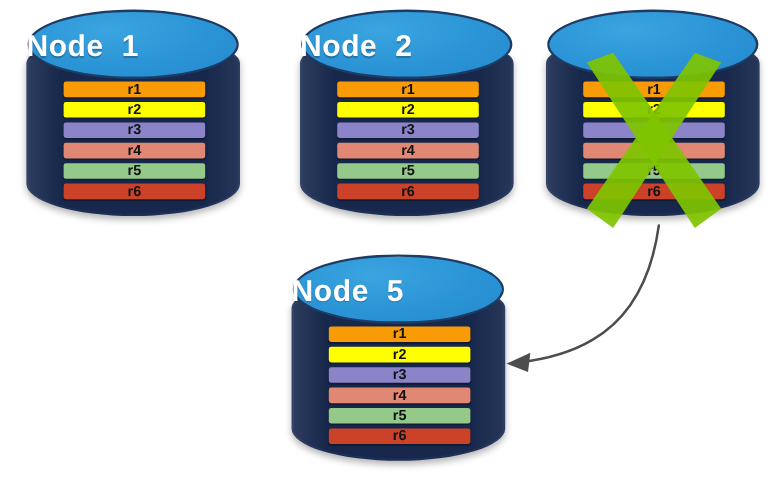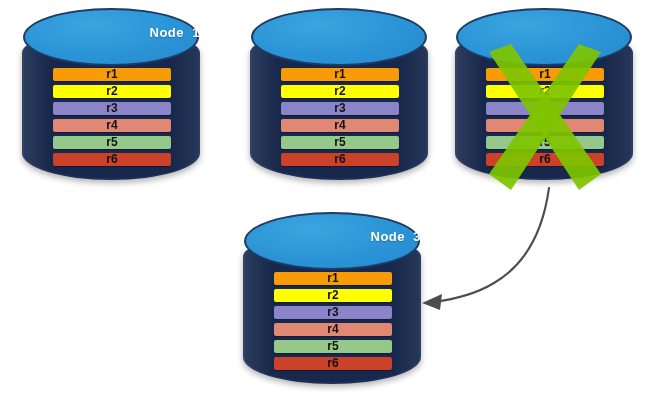--- a/index.html
+++ b/index.html
@@ -64,23 +64,23 @@
     border-radius: 50%;
     background: radial-gradient(ellipse at 38% 28%, #3aa5e0 0%, #2b94d6 55%, #2389cd 100%);
     border: 2px solid #1d3b63;
     box-sizing: border-box;
   }
   .node .title {
     position: absolute;
     left: 0;
     top: 17px;
     width: 178px;
-    text-align: right;
+    text-align: left;
     color: #ffffff;
-    font-size: 13px;
+    font-size: 25px;
     font-weight: bold;
     letter-spacing: 0.5px;
     white-space: pre;
     text-shadow: 0 1px 1px rgba(0,0,0,0.25);
   }
   .node .rows {
     position: absolute;
     left: 31px;
     top: 60px;
     width: 118px;
@@ -159,20 +159,21 @@
       <div class="row" style="background:#cc4228">
         <span>r6</span>
       </div>
     </div>
   </div>
 
   <div class="node" id="node-2">
     <div class="body"></div>
     <div class="body-inner"></div>
     <div class="top"></div>
+    <div class="title">Node  2</div>
     <div class="rows">
       <div class="row" style="background:#f99b07">
         <span>r1</span>
       </div>
       <div class="row" style="background:#ffff00">
         <span>r2</span>
       </div>
       <div class="row" style="background:#8b84c8">
         <span>r3</span>
       </div>
@@ -211,21 +212,21 @@
       <div class="row" style="background:#cc4228">
         <span>r6</span>
       </div>
     </div>
   </div>
 
   <div class="node" id="node-4">
     <div class="body"></div>
     <div class="body-inner"></div>
     <div class="top"></div>
-    <div class="title">Node  3</div>
+    <div class="title">Node  5</div>
     <div class="rows">
       <div class="row" style="background:#f99b07">
         <span>r1</span>
       </div>
       <div class="row" style="background:#ffff00">
         <span>r2</span>
       </div>
       <div class="row" style="background:#8b84c8">
         <span>r3</span>
       </div>

